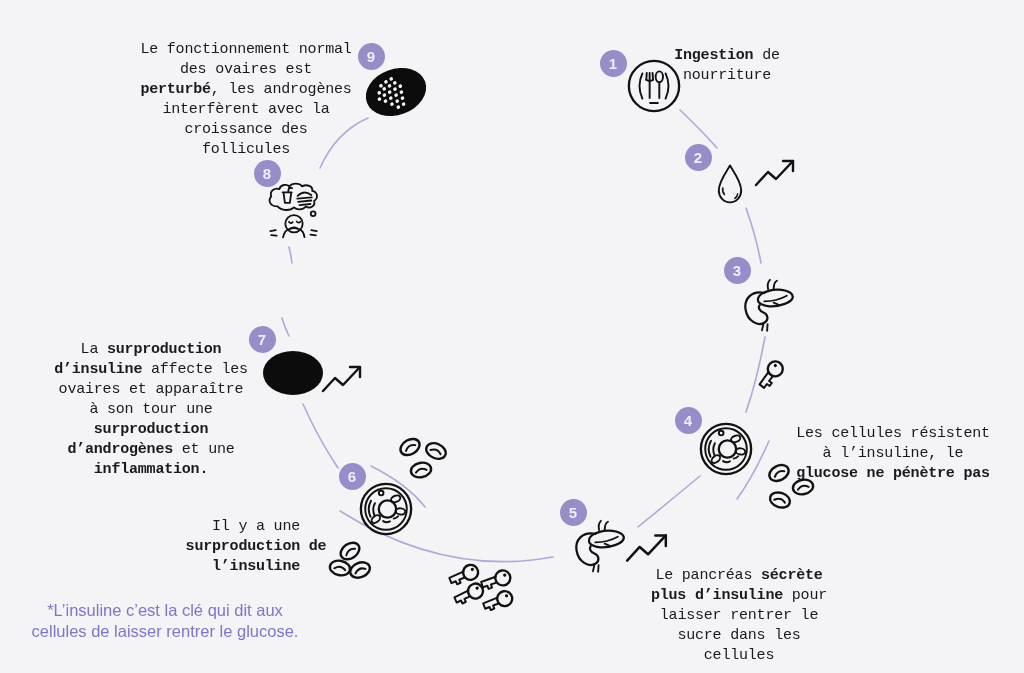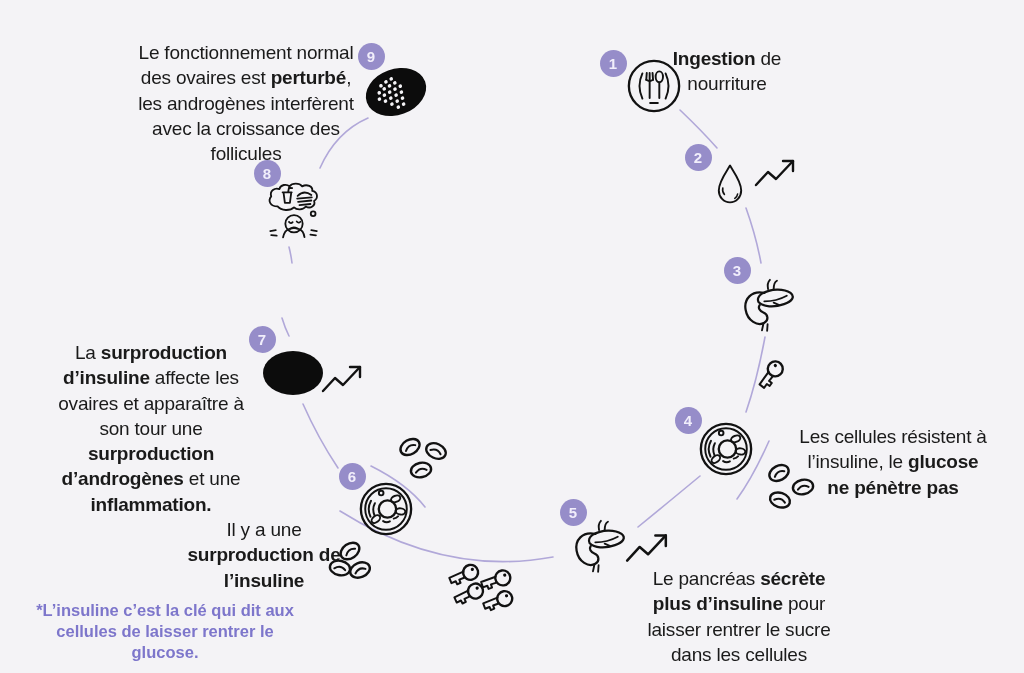--- a/index.html
+++ b/index.html
@@ -12,27 +12,27 @@
   .canvas { position:relative; width:1024px; height:673px; background:var(--background,#f4f3f6); }
   .abs { position:absolute; }
   .badge {
     width:27px; height:27px; border-radius:50%;
     background: var(--badge, #968dc9);
     color: var(--badge_number, #f1eefb);
     display:flex; align-items:center; justify-content:center;
     font-size:15px; font-weight:600; z-index:4;
   }
   .step-text {
-    font-size:19px; line-height:1.33; color:var(--ink,#1a1a1a);
-    text-align:center; z-index:3; letter-spacing:-0.2px;
+    font-size:15px; line-height:1.33; color:var(--ink,#1a1a1a);
+    text-align:center; z-index:3; letter-spacing:-0.2px;font-family:Liberation Mono, monospace;
   }
   .b { font-weight:700; }
   .it { font-style:italic; color:#3b3b3b; }
   .footnote {
-    font-size:16.5px; font-weight:700; line-height:1.27;
+    font-size:16.5px; font-weight:400; line-height:1.27;
     color: var(--accent_text, #7d76cb); text-align:center; z-index:3;
   }
   .iconbox { z-index:3; }
   svg.icon { display:block; width:100%; height:100%; overflow:visible; }
   .stroke { fill:none; stroke:var(--icon_stroke,#121212); stroke-width:2.4; stroke-linecap:round; stroke-linejoin:round; }
   .stroke.thin { stroke-width:2; }
   .fill { fill:var(--icon_fill,#0c0c0c); stroke:none; }
   .dot  { fill:var(--background,#f4f3f6); stroke:none; }
   #arcs { position:absolute; left:0; top:0; z-index:1; }
   #arcs path { fill:none; stroke:var(--arc,#b1a8d9); stroke-width:1.6; stroke-linecap:round; }
@@ -242,21 +242,21 @@
         <ellipse class="stroke" cx="13" cy="10" rx="10.2" ry="7.2"></ellipse>
         <path class="stroke thin" d="M7.5,11.5 q5.5,-5 11,-0.5"></path>
       </svg>
   </div>
   <div class="abs iconbox" style="left:347px;top:560px;width:26px;height:20px;transform:rotate(-22deg)">
     <svg class="icon" viewBox="0 0 26 20">
         <ellipse class="stroke" cx="13" cy="10" rx="10.2" ry="7.2"></ellipse>
         <path class="stroke thin" d="M7.5,11.5 q5.5,-5 11,-0.5"></path>
       </svg>
   </div>
-  <div class="abs step-text" style="left:176px;top:517px;width:176px">
+  <div class="abs step-text" style="left:168px;top:517px;width:176px">
     <span>Il y a une </span><span class="b">surproduction de l’insuline</span>
   </div>
 
   <div class="abs badge" style="left:248.5px;top:325.5px">7</div>
   <div class="abs iconbox" style="left:262px;top:350px;width:62px;height:46px">
     <svg class="icon" viewBox="0 0 62 46">
       <ellipse class="fill" cx="31" cy="23" rx="30" ry="22"></ellipse>
     </svg>
   </div>
   <div class="abs iconbox" style="left:320px;top:362px;width:44px;height:34px">

